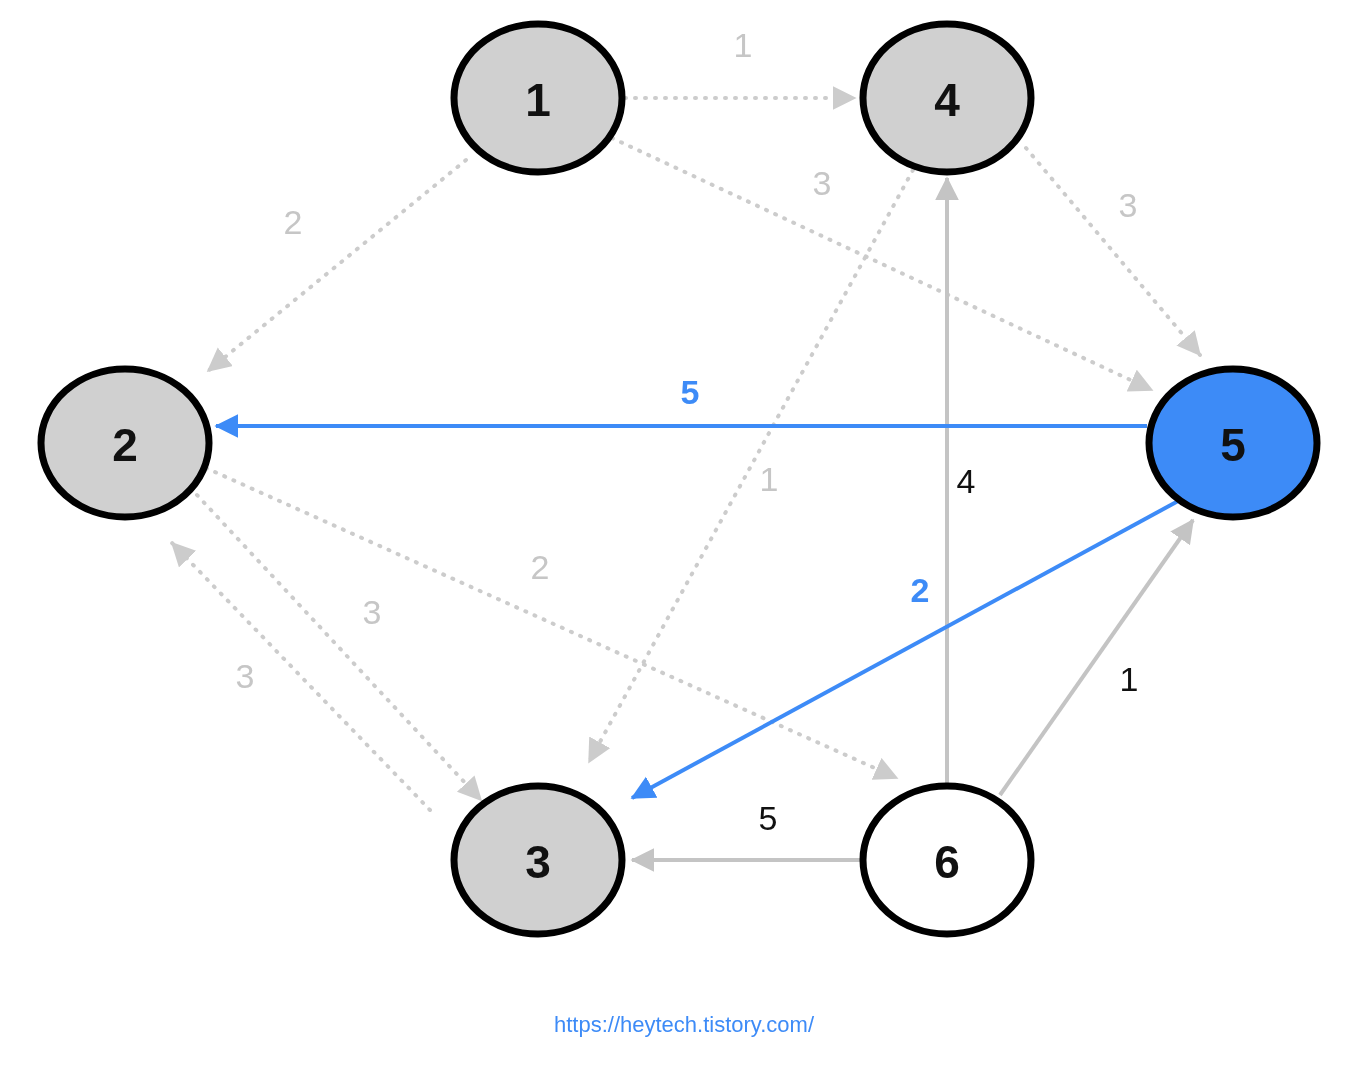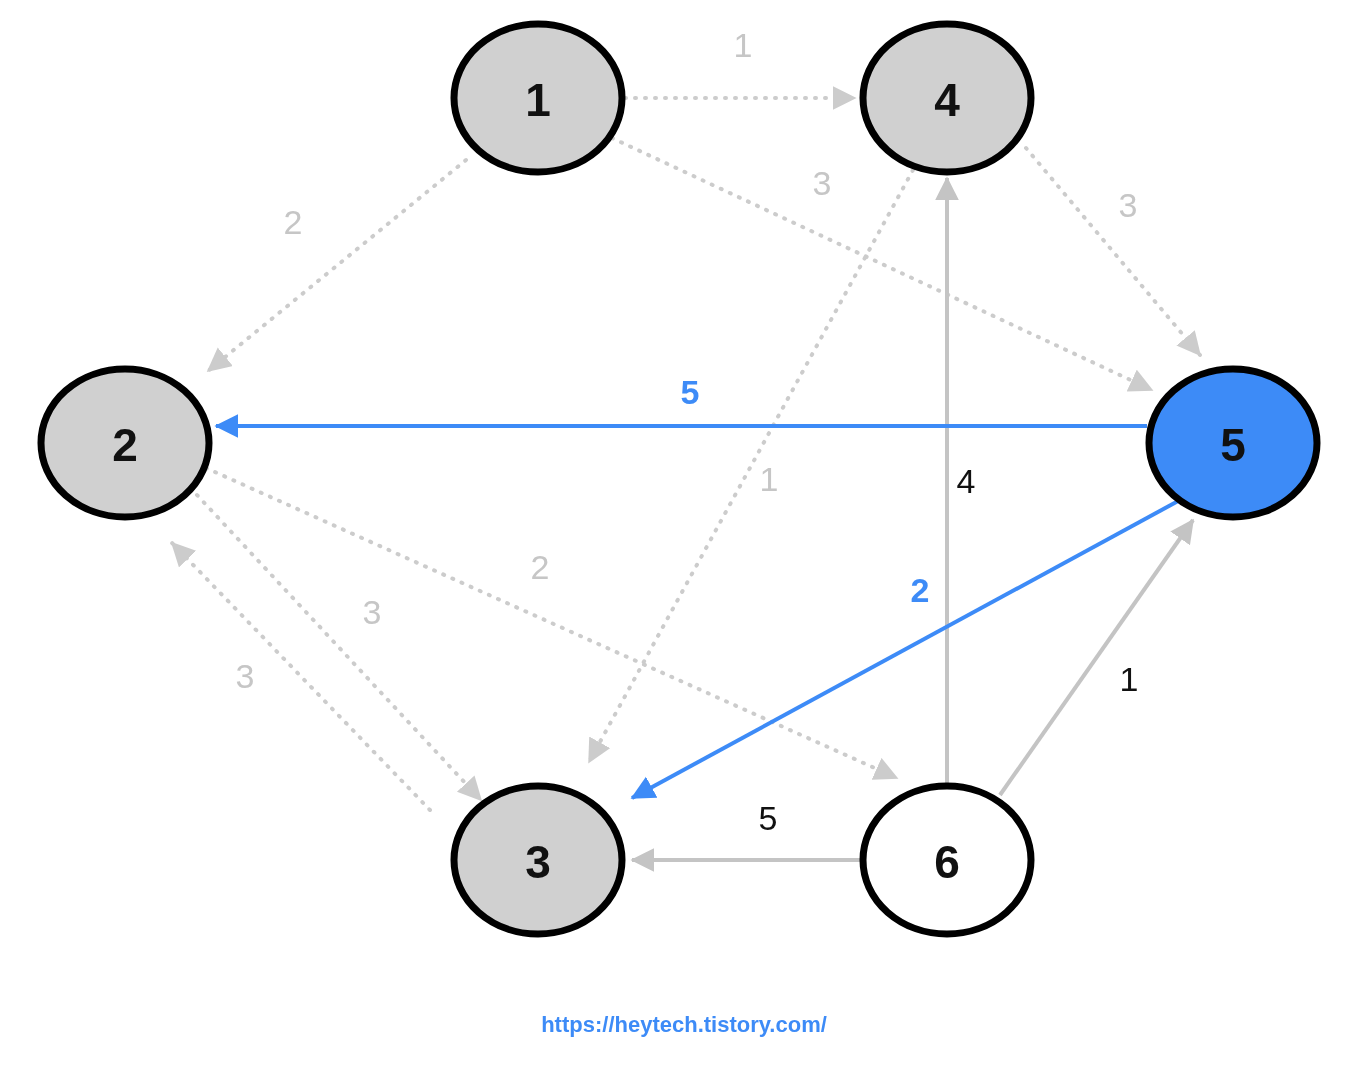--- a/index.html
+++ b/index.html
@@ -74,21 +74,21 @@
     font-weight: bold;
   }
   .footer-url {
     position: absolute;
     left: 0;
     top: 1012px;
     width: 1368px;
     text-align: center;
     font-family: "Liberation Sans", sans-serif;
     font-size: 22px;
-    font-weight: bold;
+    font-weight: normal;
     color: #3d8bf7;
     letter-spacing: 0px;
   }
 </style>
 </head>
 <body>
 
 <div id="graph-stage">
   <svg class="graph-canvas" viewBox="0 0 1368 1068">
     <defs>

